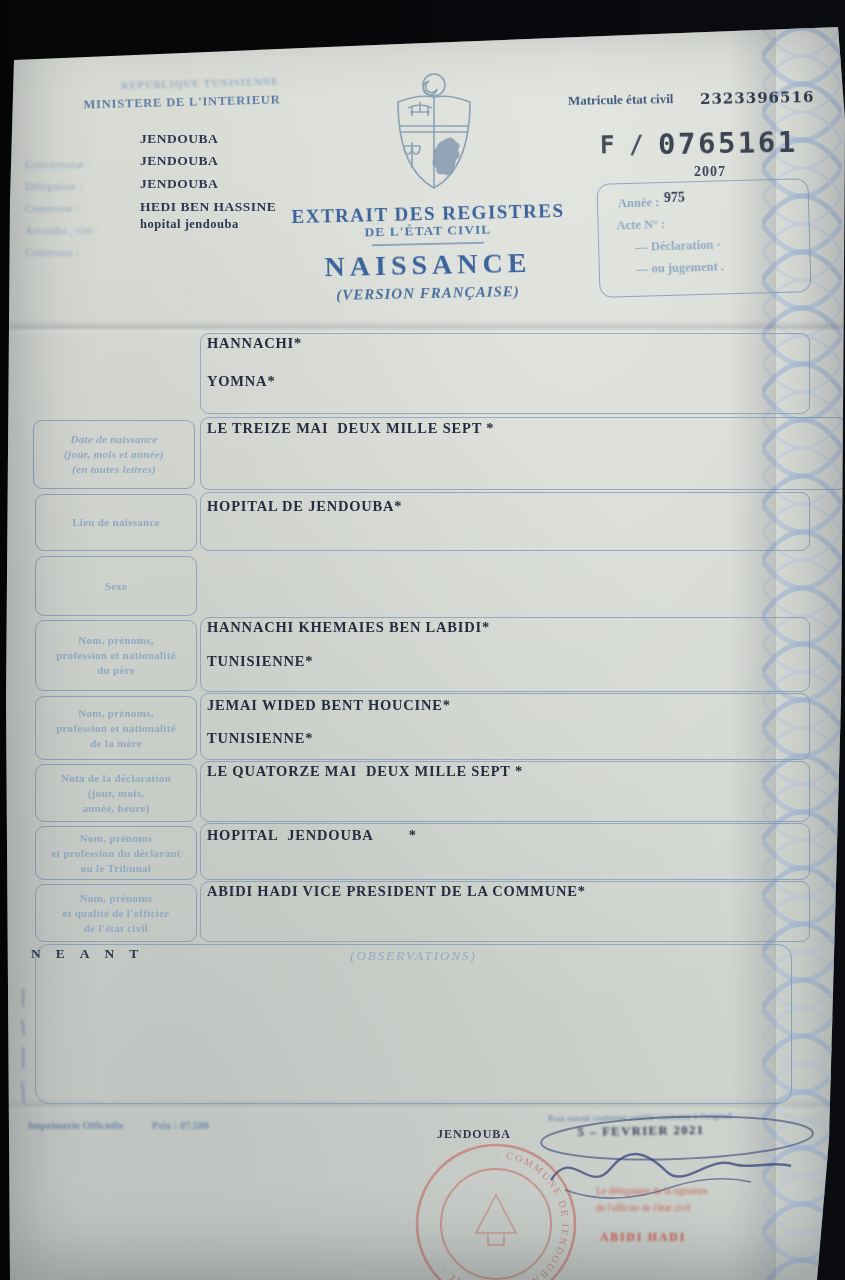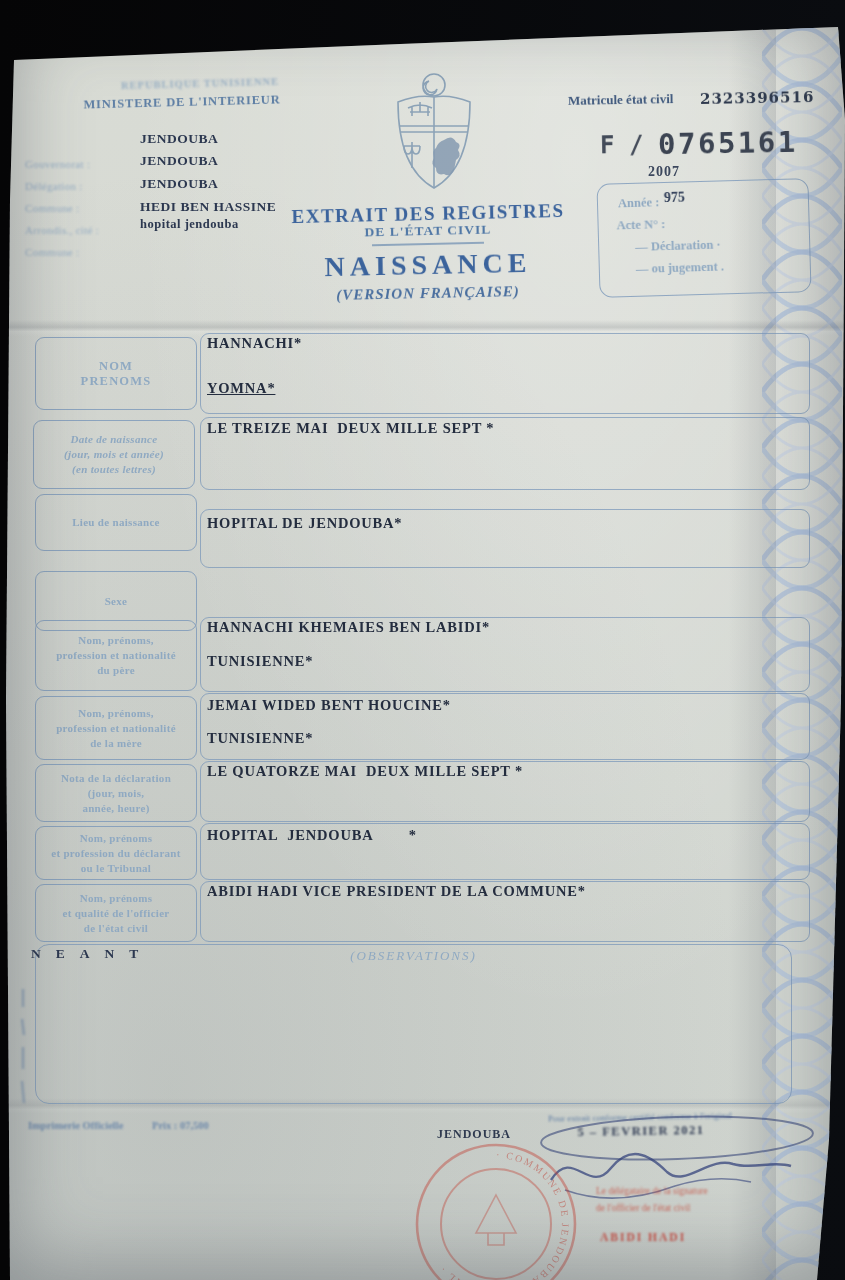--- a/index.html
+++ b/index.html
@@ -77,62 +77,58 @@
         <path d="M24,70 L24,96 M16,74 L32,74 M16,74 Q16,82 20,82 Q24,82 24,74 M24,74 Q24,82 28,82 Q32,82 32,74"></path>
       </g>
       <path d="M56,68 q8,-6 12,2 q6,2 2,8 q4,6 -2,10 l-2,10 q-4,8 -10,4 q-8,2 -8,-6 q-6,-4 -2,-10 q-2,-8 2,-10 q2,-6 8,-8 Z" fill="#4a6b94" opacity=".85"></path>
     </svg>
 
     <div class="abs" style="left:568px;top:92px;font-size:13px;font-weight:700;color:#415a7e;filter:blur(.55px);transform:rotate(-1deg);">Matricule état civil</div>
     <div class="abs" style="left:700px;top:89px;font-size:15px;font-weight:700;color:#2f3a4e;letter-spacing:1px;filter:blur(.5px);transform:rotate(-1deg);font-family:'DejaVu Serif',serif;">2323396516</div>
 
     <div class="abs" style="left:600px;top:131px;font-size:24px;font-weight:700;color:#434b59;filter:blur(.4px);transform:rotate(-1deg);font-family:'DejaVu Sans Mono',monospace;">F /</div>
     <div class="abs" style="left:658px;top:126px;font-size:29px;font-weight:700;color:#3c4452;letter-spacing:2.5px;filter:blur(.4px);transform:rotate(-1deg);font-family:'DejaVu Sans Mono',monospace;">0765161</div>
-    <div class="abs" style="left:648px;top:164px;font-size:14px;font-weight:700;color:#3c485e;letter-spacing:1px;filter:blur(.6px);">2007</div>
+    <div class="abs" style="left:694px;top:164px;font-size:14px;font-weight:700;color:#3c485e;letter-spacing:1px;filter:blur(.6px);">2007</div>
 
     <div class="abs" style="left:598px;top:181px;width:210px;height:112px;border:1.7px solid rgba(124,152,186,.8);border-radius:13px;transform:rotate(-1.6deg);">
       <div class="abs blue-sm" style="left:20px;top:12px;font-size:12.5px;font-weight:600;">Année :</div>
       <div class="abs" style="left:66px;top:7px;font-size:14px;font-weight:700;color:#33405a;filter:blur(.4px);">975</div>
       <div class="abs blue-sm" style="left:18px;top:34px;font-size:12.5px;font-weight:600;">Acte N° :</div>
       <div class="abs blue-sm" style="left:36px;top:56px;font-size:12.5px;font-weight:600;">—  Déclaration  ·</div>
       <div class="abs blue-sm" style="left:36px;top:78px;font-size:12.5px;font-weight:600;">—  ou jugement  .</div>
     </div>
 
     <div class="abs title-blue" style="left:228px;top:203px;width:400px;font-size:19px;letter-spacing:1.5px;transform:rotate(-1.3deg);filter:blur(.35px);">EXTRAIT DES REGISTRES</div>
     <div class="abs title-blue" style="left:228px;top:223px;width:400px;font-size:13.5px;color:#4f77a6;letter-spacing:1px;transform:rotate(-1.3deg);filter:blur(.55px);">DE L'ÉTAT CIVIL</div>
     <div class="abs" style="left:372px;top:243px;width:112px;height:2px;background:#4f77a6;opacity:.55;transform:rotate(-1.3deg);filter:blur(.5px);"></div>
     <div class="abs title-blue" style="left:228px;top:249px;width:400px;font-size:28px;letter-spacing:5px;transform:rotate(-1.2deg);filter:blur(.3px);">NAISSANCE</div>
     <div class="abs title-blue" style="left:228px;top:285px;width:400px;font-size:15px;font-style:italic;color:#4a6f9f;letter-spacing:1px;transform:rotate(-1.2deg);filter:blur(.45px);">(VERSION FRANÇAISE)</div>
 
-    <div class="abs label-box" style="left:35px;top:337px;width:160px;height:71px;">
-      <span class="lbl lbl-big">NOM</span>
-      <span class="lbl lbl-big">PRENOMS</span>
-    </div>
     <div class="abs value-box" style="left:200px;top:333px;width:608px;height:79px;">
       <span class="typed" style="top:1px;">HANNACHI*</span>
-      <span class="typed" style="top:46px;text-decoration:underline;">YOMNA*</span>
+      <span class="typed" style="top:39px;">YOMNA*</span>
     </div>
 
     <div class="abs label-box" style="left:33px;top:420px;width:160px;height:67px;font-style:italic;">
       <span class="lbl" style="font-weight:700;">Date de naissance</span>
       <span class="lbl">(jour, mois et année)</span>
       <span class="lbl">(en toutes lettres)</span>
     </div>
-    <div class="abs value-box" style="left:200px;top:417px;width:608px;height:71px;">
+    <div class="abs value-box" style="left:200px;top:417px;width:608px;height:71px;padding-left:36px;">
       <span class="typed" style="top:2px;">LE TREIZE MAI&nbsp; DEUX MILLE SEPT *</span>
     </div>
 
     <div class="abs label-box" style="left:35px;top:494px;width:160px;height:55px;">
       <span class="lbl" style="font-weight:700;">Lieu de naissance</span>
     </div>
-    <div class="abs value-box" style="left:200px;top:492px;width:608px;height:57px;margin-top:17px;">
+    <div class="abs value-box" style="left:200px;top:492px;width:608px;height:57px;">
       <span class="typed" style="top:5px;">HOPITAL DE JENDOUBA*</span>
     </div>
 
-    <div class="abs label-box" style="left:35px;top:556px;width:160px;height:58px;margin-top:15px;">
+    <div class="abs label-box" style="left:35px;top:556px;width:160px;height:58px;">
       <span class="lbl" style="font-weight:700;">Sexe</span>
     </div>
 
     <div class="abs label-box" style="left:35px;top:620px;width:160px;height:69px;">
       <span class="lbl">Nom, prénoms,</span>
       <span class="lbl">profession et nationalité</span>
       <span class="lbl">du père</span>
     </div>
     <div class="abs value-box" style="left:200px;top:617px;width:608px;height:73px;">
       <span class="typed" style="top:1px;">HANNACHI KHEMAIES BEN LABIDI*</span>

